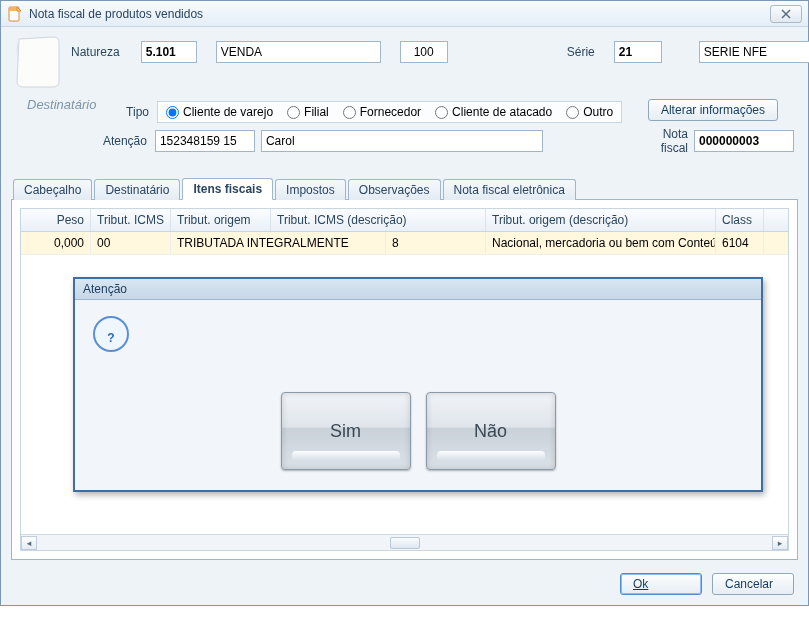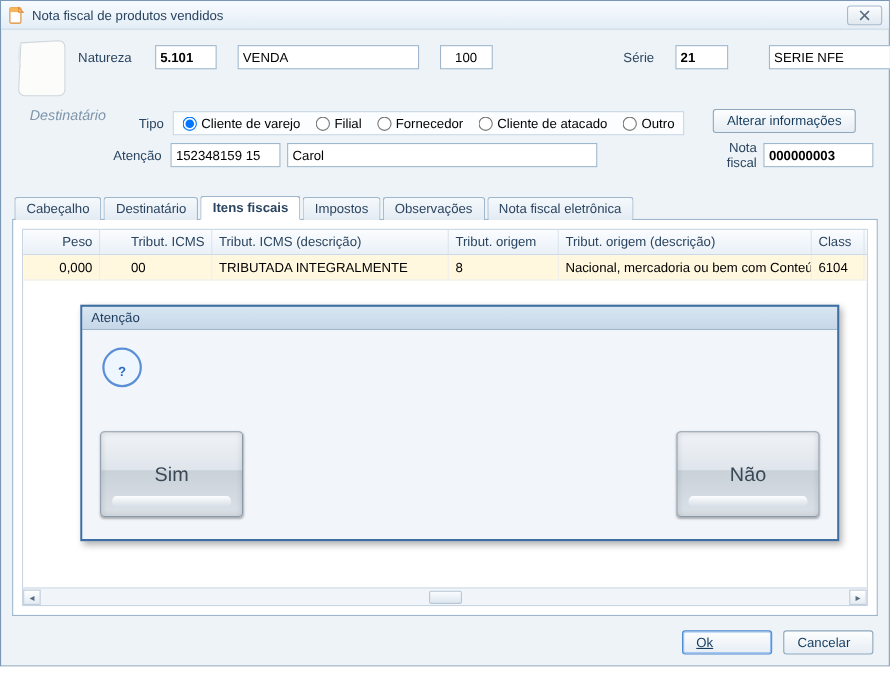--- a/index.html
+++ b/index.html
@@ -24,36 +24,36 @@
   .radio-opt input { margin:0; }
   .tabs { display:flex; align-items:flex-end; margin-top:8px; border-bottom:1px solid #9fb7cd; padding-left:2px; }
   .tab { border:1px solid #9fb7cd; border-bottom:none; background:linear-gradient(#f5f9fc,#e3ebf3); padding:3px 10px; margin-right:2px; border-radius:3px 3px 0 0; cursor:pointer; position:relative; top:1px; color:#2b4560;}
   .tab.active { background:#fff; font-weight:bold; border-bottom:1px solid #fff; }
   .tab-body { border:1px solid #9fb7cd; border-top:none; background:#fff; height:360px; padding:8px; position:relative; }
   .grid { border:1px solid #c8d6e4; background:#fff; height:100%; overflow:hidden; position:relative;}
   .grid-head { display:flex; background:linear-gradient(#fbfdff,#e9f0f7); border-bottom:1px solid #c8d6e4; }
   .gh { border-right:1px solid #dbe4ed; padding:4px 6px; color:#2b4560; }
   .grid-row { display:flex; background:#fff7de; border-bottom:1px solid #eee; }
   .gc { border-right:1px solid #eee; padding:4px 6px; white-space:nowrap; overflow:hidden; }
-  .c1{width:70px;text-align:right;} .c2{width:80px;margin-left:22px;} .c3{width:215px;} .c4{width:100px;} .c5{width:230px;} .c6{width:48px;}
+  .c1{width:70px;text-align:right;} .c2{width:80px;} .c3{width:215px;} .c4{width:100px;} .c5{width:230px;} .c6{width:48px;}
   .hscroll { position:absolute; left:0; right:0; bottom:0; height:16px; background:#f1f4f8; border-top:1px solid #d0dbe6; display:flex; align-items:center;}
   .hscroll .arrow{width:16px;height:14px;border:1px solid #c0ccda;background:linear-gradient(#fff,#e3ebf3);display:flex;align-items:center;justify-content:center;font-size:9px;color:#5a6d80;cursor:pointer;}
   .hscroll .track{flex:1;position:relative;height:14px;}
   .hscroll .thumb{position:absolute;left:48%;width:30px;height:12px;top:1px;border:1px solid #b8c6d5;background:linear-gradient(#fafcfe,#dde6ef);border-radius:2px;}
   .footer { position:absolute; right:14px; bottom:10px; display:flex; gap:10px; }
   .footer .btn { width:82px; text-align:left; }
   .footer .btn.primary { border-color:#4f8bd0; box-shadow:0 0 0 1px #8ebbf0 inset; }
   
   .modal { position:absolute; left:72px; top:276px; width:690px; border:2px solid #3f6fa2; background:#e9f0f6; box-shadow:2px 3px 6px rgba(0,0,0,.3); }
   .modal-title { background:linear-gradient(#d9e6f2,#c6d7e8); color:#1b3b5c; padding:3px 8px; border-bottom:1px solid #9fb7cd; }
   .modal-body { padding:14px 16px 20px 16px; background:#f2f6fb; }
   .modal-top { display:flex; align-items:flex-start; gap:14px; }
   .qicon { width:40px; height:40px; flex:none; }
   .modal-msg { font-weight:bold; font-size:14px; color:#111; }
-  .modal-btns { display:flex; justify-content:space-between; gap:15px; margin-top:38px; }
+  .modal-btns { display:flex; justify-content:center; gap:15px; margin-top:38px; }
   .bigbtn { width:130px; height:78px; border:1px solid #8a99a8; border-radius:4px; background:linear-gradient(#f0f3f7 0%,#dfe5eb 45%,#c9d1d9 46%,#dbe1e7 100%); box-shadow:inset 0 0 6px rgba(0,0,0,.15),0 1px 2px rgba(0,0,0,.3); display:flex;flex-direction:column;align-items:center;justify-content:center;cursor:pointer; position:relative;}
   .bigbtn span { font-size:18px; color:#3a4855; }
   .bigbtn .gloss{position:absolute;left:10px;right:10px;bottom:8px;height:10px;border-radius:4px;background:linear-gradient(#fcfdfe,#d5dde5);}
 </style>
 </head>
 <body>
 
 <div class="window">
   <div class="titlebar">
     <svg class="doc-icon" viewBox="0 0 16 16">
@@ -133,22 +133,22 @@
       <div class="tab">Impostos</div>
       <div class="tab">Observações</div>
       <div class="tab">Nota fiscal eletrônica</div>
     </div>
 
     <div class="tab-body">
       <div class="grid">
         <div class="grid-head">
           <div class="gh c1">Peso</div>
           <div class="gh c2">Tribut. ICMS</div>
+          <div class="gh c4">Tribut. origem</div>
           <div class="gh c3">Tribut. ICMS (descrição)</div>
-          <div class="gh c4">Tribut. origem</div>
           <div class="gh c5">Tribut. origem (descrição)</div>
           <div class="gh c6">Class</div>
         </div>
         <div class="grid-row">
           <div class="gc c1">0,000</div>
           <div class="gc c2">00</div>
           <div class="gc c3">TRIBUTADA INTEGRALMENTE</div>
           <div class="gc c4">8</div>
           <div class="gc c5">Nacional, mercadoria ou bem com Conteúdo de Importaçã</div>
           <div class="gc c6">6104</div>

